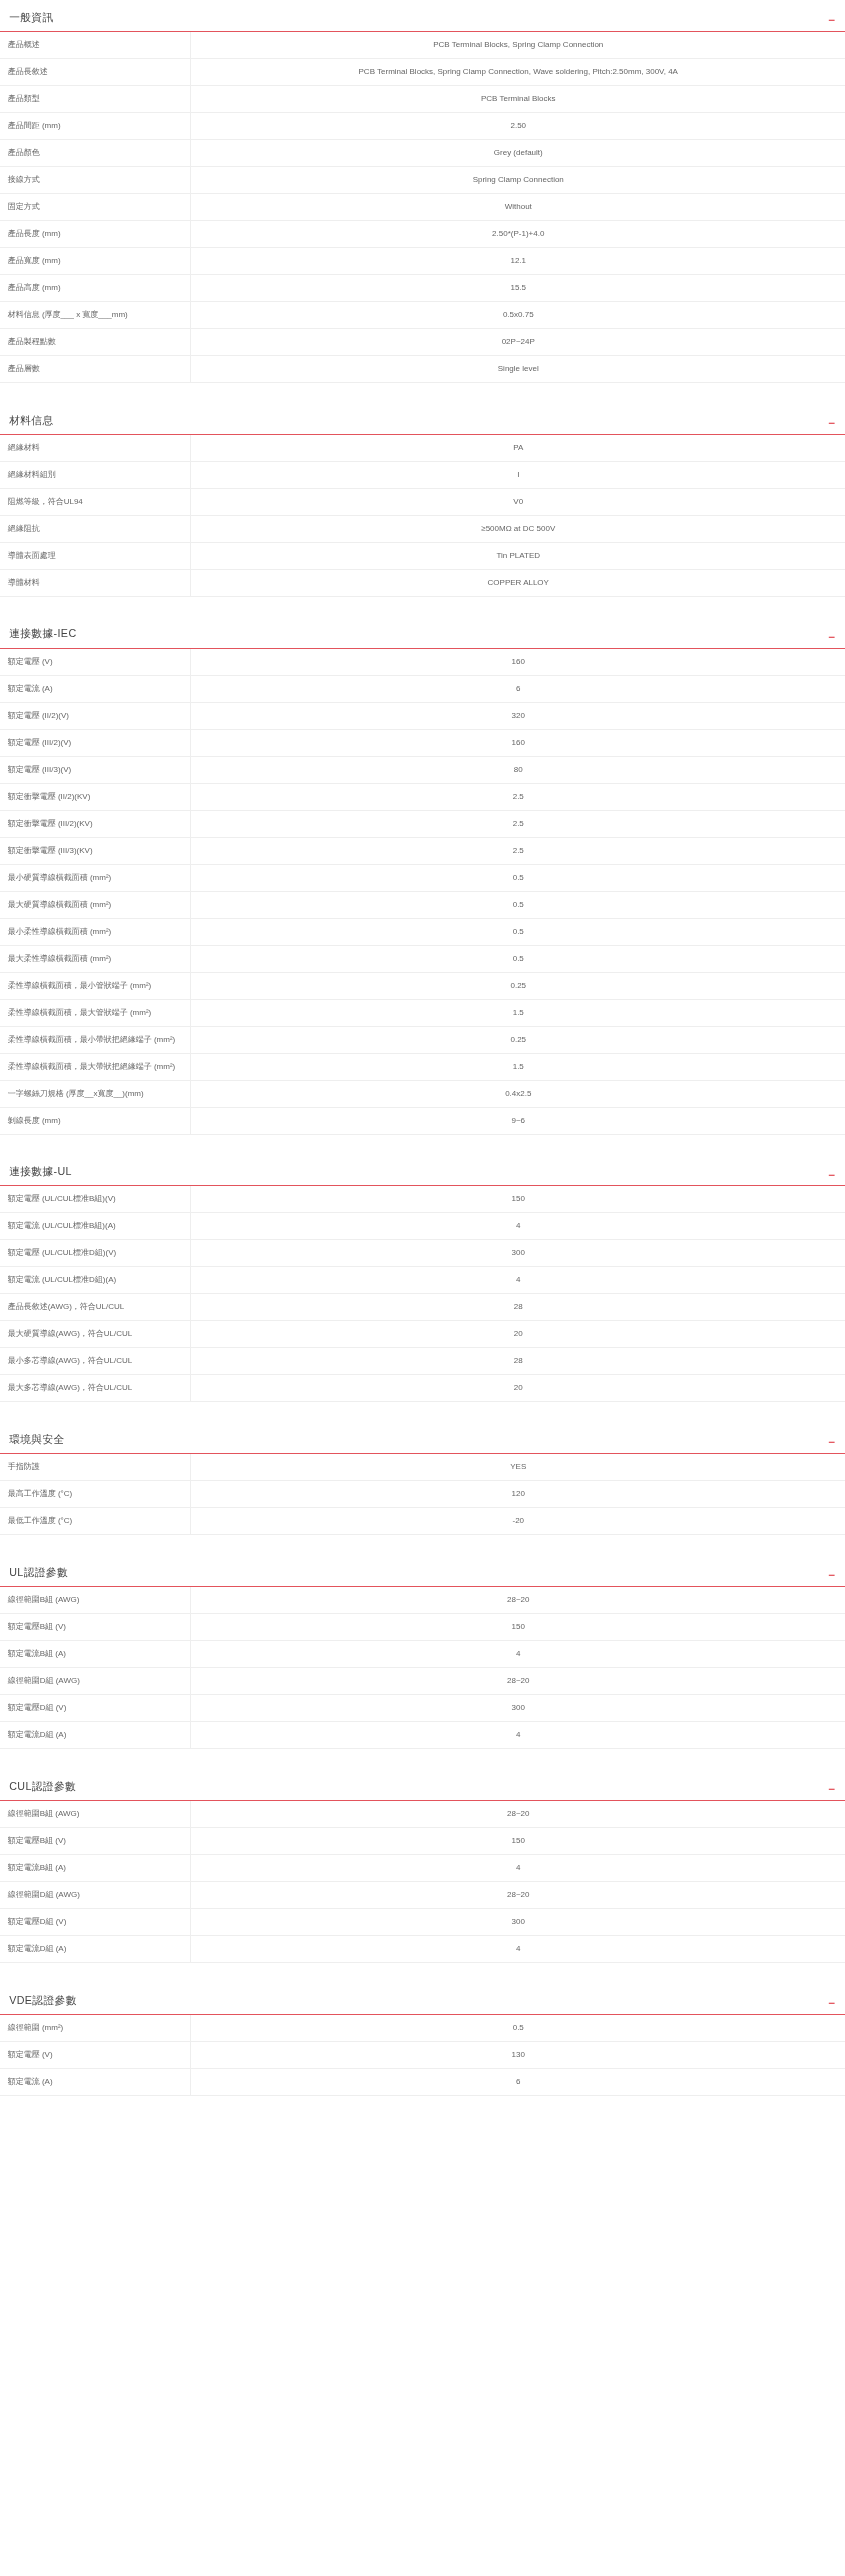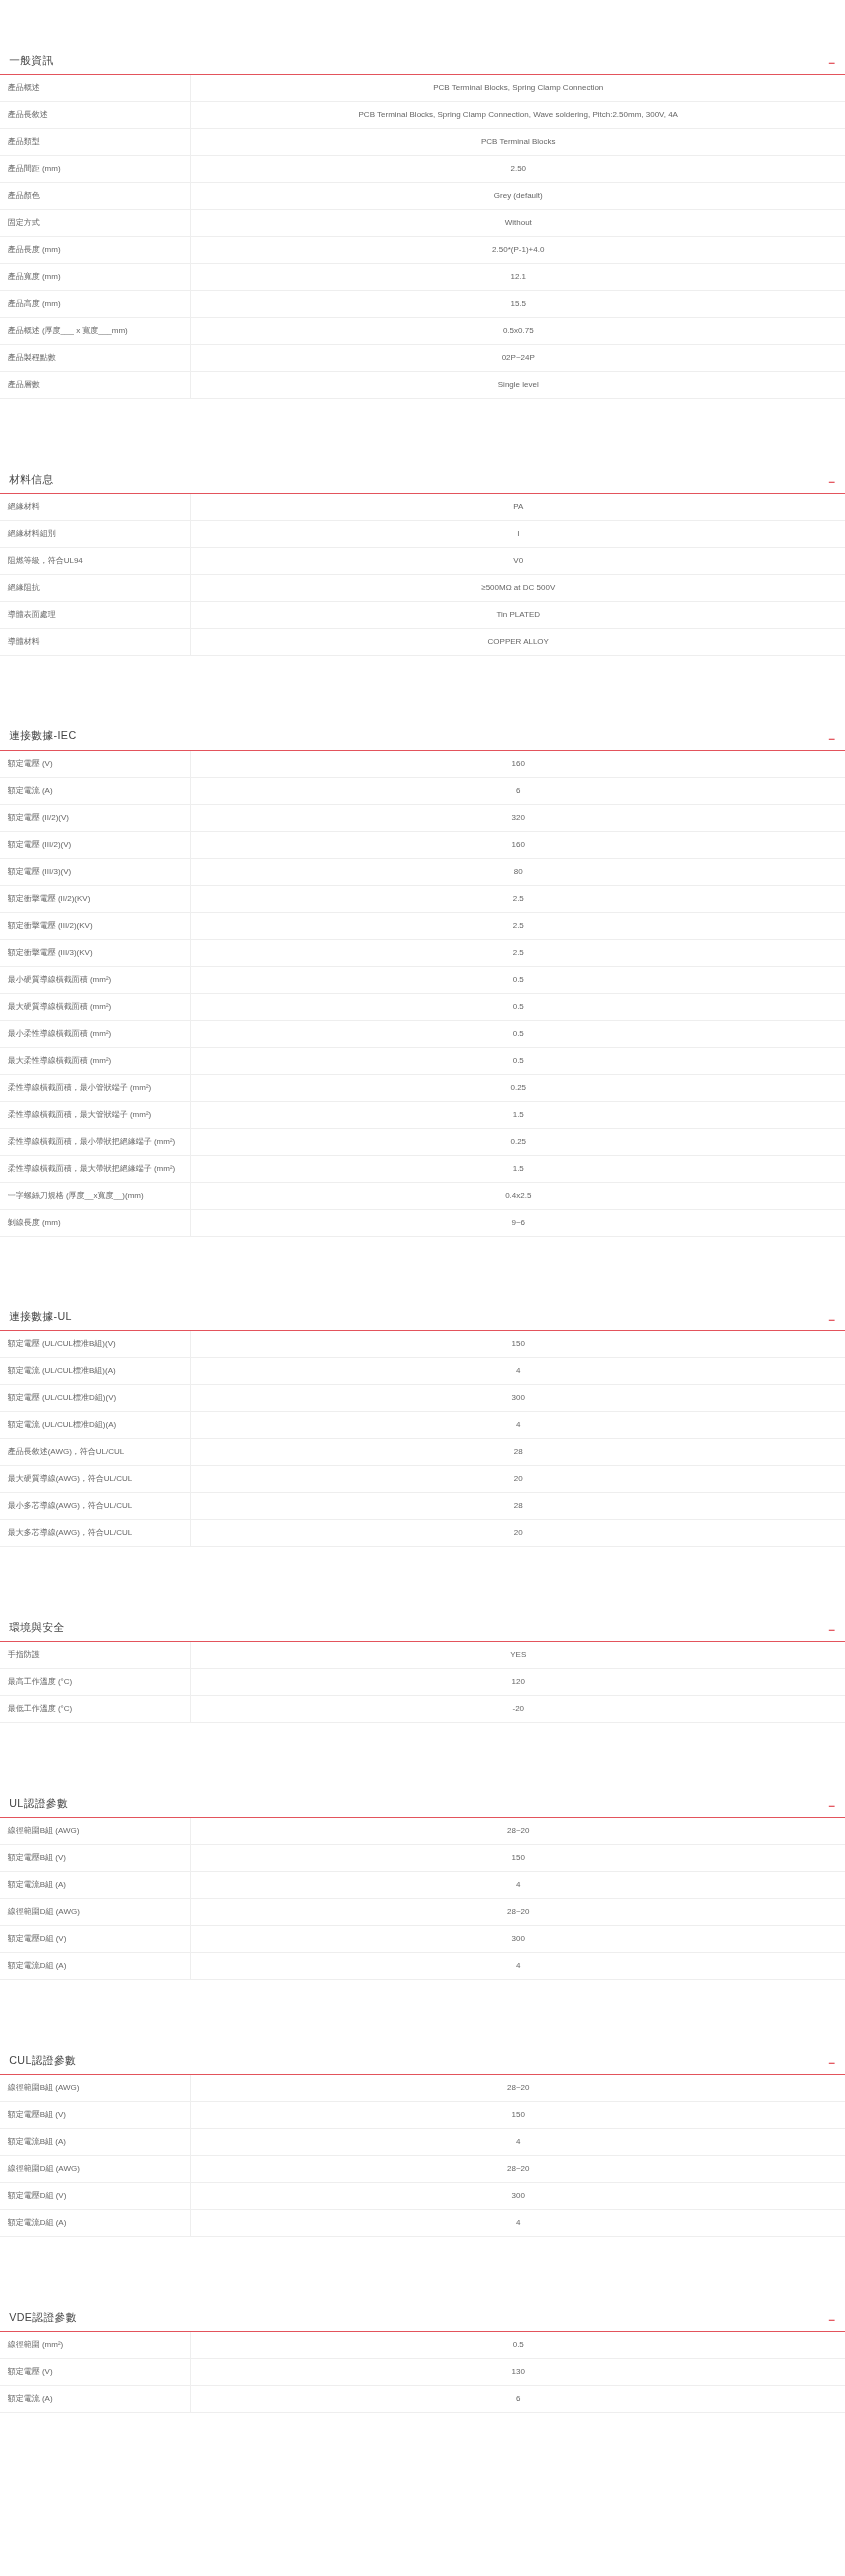--- a/index.html
+++ b/index.html
@@ -23,21 +23,20 @@
     padding: 10.7px 9.2px 6.1px 9.2px;
     border-bottom: 0.8px solid #e3535c;
     display: flex;
     align-items: flex-end;
     justify-content: space-between;
   }
   .section-title {
     font-size: 10.7px;
     color: #444444;
     letter-spacing: 0.4px;
-    margin-top: 43px;
   }
   .collapse-icon {
     color: #e3535c;
     font-size: 11.5px;
     line-height: 7.7px;
     font-weight: bold;
     user-select: none;
     padding-right: 1.5px;
   }
   table.spec {
@@ -96,37 +95,41 @@
               </tr>
               <tr>
                 <td class="label">產品間距 (mm)</td>
                 <td class="value">2.50</td>
               </tr>
               <tr>
                 <td class="label">產品顏色</td>
                 <td class="value">Grey (default)</td>
               </tr>
               <tr>
+                <td class="label">接線方式</td>
+                <td class="value">Spring Clamp Connection</td>
+              </tr>
+              <tr>
                 <td class="label">固定方式</td>
                 <td class="value">Without</td>
               </tr>
               <tr>
                 <td class="label">產品長度 (mm)</td>
                 <td class="value">2.50*(P-1)+4.0</td>
               </tr>
               <tr>
                 <td class="label">產品寬度 (mm)</td>
                 <td class="value">12.1</td>
               </tr>
               <tr>
                 <td class="label">產品高度 (mm)</td>
                 <td class="value">15.5</td>
               </tr>
               <tr>
-                <td class="label">產品概述 (厚度___ x 寬度___mm)</td>
+                <td class="label">材料信息 (厚度___ x 寬度___mm)</td>
                 <td class="value">0.5x0.75</td>
               </tr>
               <tr>
                 <td class="label">產品製程點數</td>
                 <td class="value">02P~24P</td>
               </tr>
               <tr>
                 <td class="label">產品層數</td>
                 <td class="value">Single level</td>
               </tr>

